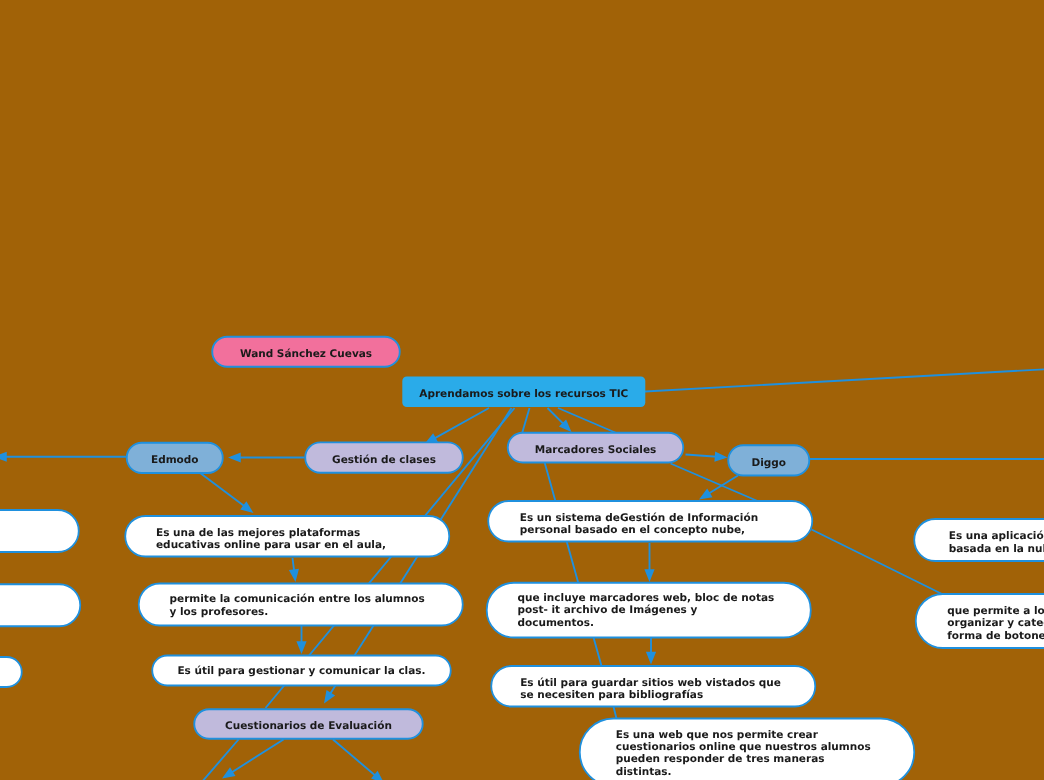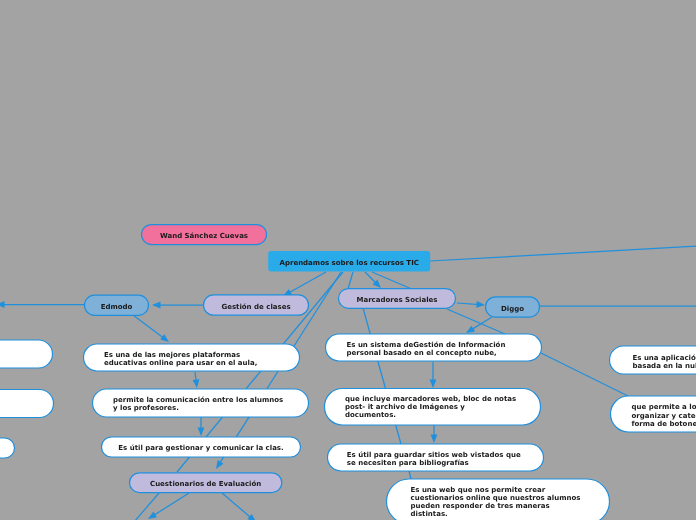--- a/index.html
+++ b/index.html
@@ -2,21 +2,21 @@
 <html><head>
 <meta charset="utf-8">
 <title>Aprendamos sobre los recursos TIC</title>
 <style>
   html,body{margin:0;padding:0;background:#ffffff;}
   body{width:696px;height:520px;overflow:hidden;
        font-family:"DejaVu Sans",sans-serif;
        -webkit-font-smoothing:antialiased;
        text-rendering:geometricPrecision;}
   #stage{isolation:isolate;}
-  #stage{position:relative;width:696px;height:520px;background:#a3a3a3;overflow:hidden;text-align:center;}
+  #stage{position:relative;width:696px;height:520px;background:#a16207;overflow:hidden;text-align:center;}
   svg{position:absolute;top:0;left:0;display:block;}
   text{font-family:"DejaVu Sans",sans-serif;font-weight:bold;
        paint-order:normal;}
 </style>
 </head>
 <body>
 
 <div id="stage">
   <svg id="edges" width="696" height="520" viewBox="0 0 696 520">
       <g>

